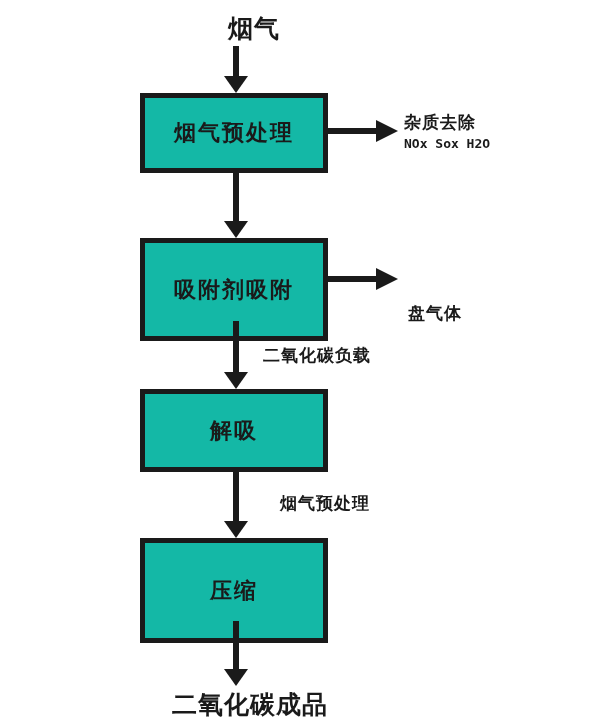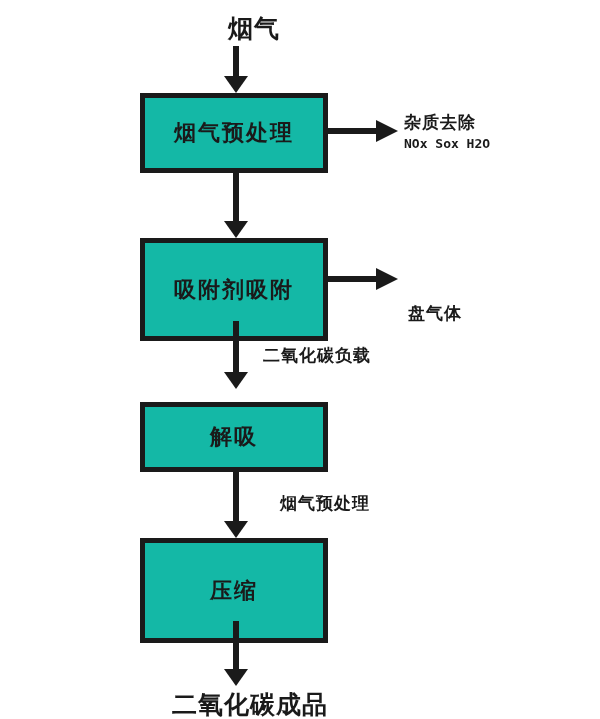--- a/index.html
+++ b/index.html
@@ -93,21 +93,21 @@
   </div>
 
   <div class="hstem" style="left:328px; top:276px; width:48px"></div>
   <div class="rhead" style="left:376px; top:268px"></div>
   <div class="txt" style="left:408px; top:266px;margin-top:36px;">盘气体</div>
 
   <div class="vstem" style="left:233px; top:321px; height:52px"></div>
   <div class="vhead" style="left:224px; top:372px"></div>
   <div class="txt" style="left:263px; top:344px;">二氧化碳负载</div>
 
-  <div class="flow-box" style="top:402px; height:70px;">
+  <div class="flow-box" style="top:389px; height:83px;">
     <span>解吸</span>
   </div>
 
   <div class="vstem" style="left:233px; top:472px; height:50px"></div>
   <div class="vhead" style="left:224px; top:521px"></div>
   <div class="txt" style="left:280px; top:492px;">烟气预处理</div>
 
   <div class="flow-box" style="top:538px; height:105px;">
     <span>压缩</span>
   </div>

